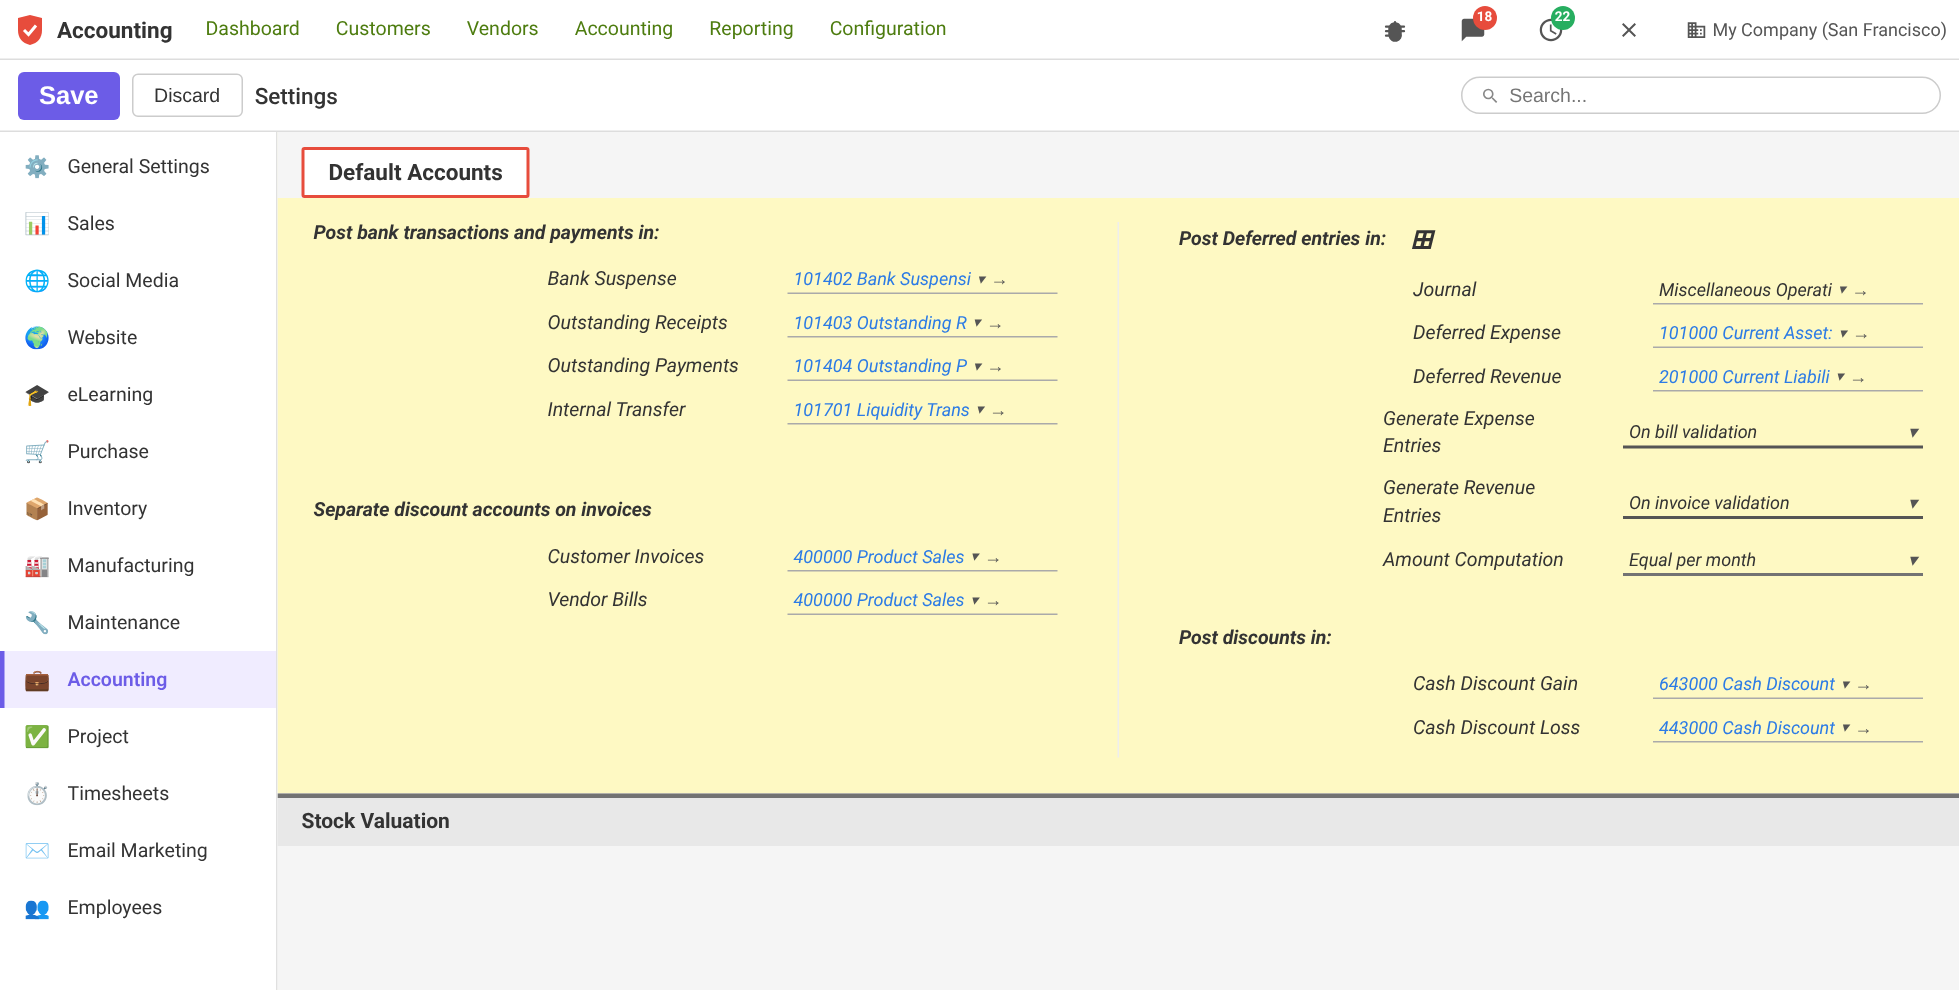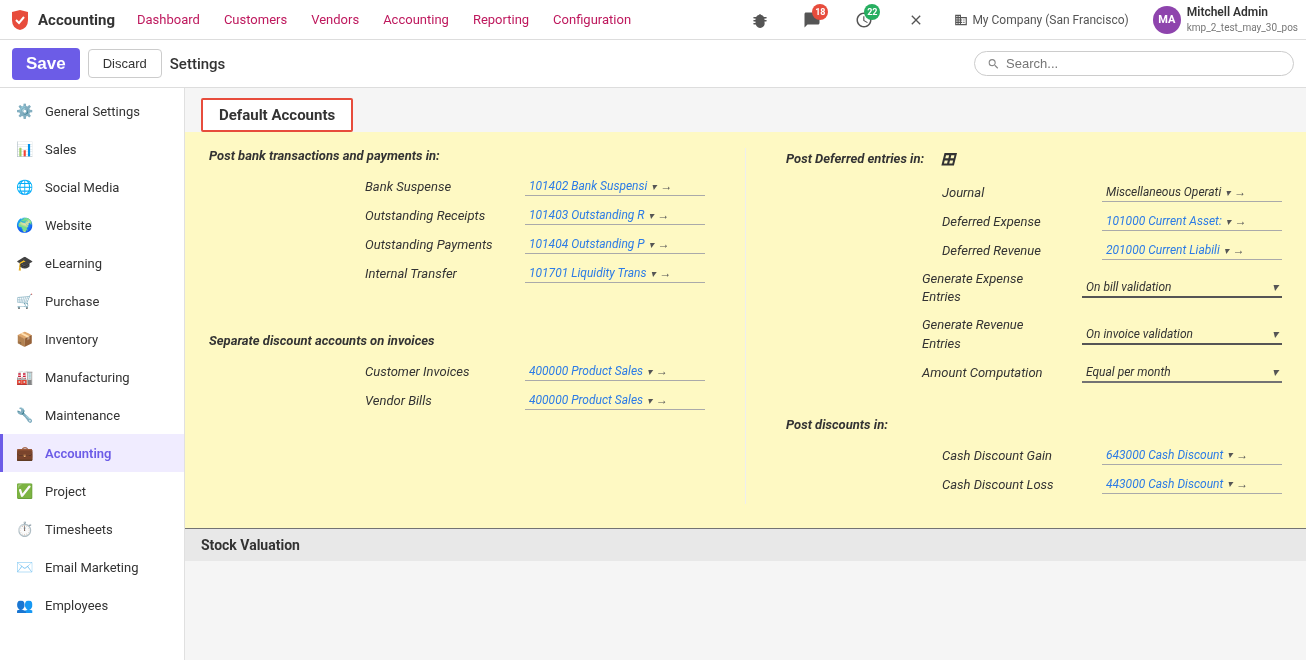--- a/index.html
+++ b/index.html
@@ -6,21 +6,21 @@
     body { font-family: -apple-system, BlinkMacSystemFont, 'Segoe UI', Roboto, sans-serif; font-size: 13px; background: #f5f5f5; color: #333; overflow: hidden; }
 
     
     .top-nav {
       display: flex; align-items: center; background: #fff; border-bottom: 1px solid #ddd;
       height: 40px; padding: 0 8px; gap: 4px; position: fixed; top: 0; left: 0; right: 0; z-index: 100;
     }
     .nav-logo { display: flex; align-items: center; gap: 6px; margin-right: 8px; }
     .nav-logo-icon { width: 24px; height: 24px; }
     .nav-logo-text { font-weight: 700; font-size: 15px; color: #333; }
-    .nav-item { padding: 4px 10px; border-radius: 4px; cursor: pointer; color: #be185d; font-size: 13px; white-space: nowrap; }
+    .nav-item { padding: 4px 10px; border-radius: 4px; cursor: pointer; color: #4d7c0f; font-size: 13px; white-space: nowrap; }
     .nav-spacer { flex: 1; }
     .nav-icons { display: flex; align-items: center; gap: 24px; }
     .nav-icon-btn { position: relative; cursor: pointer; width: 28px; height: 28px; display: flex; align-items: center; justify-content: center; border-radius: 50%; }
     .nav-badge { position: absolute; top: -2px; right: -2px; background: #e74c3c; color: #fff; border-radius: 50%; width: 16px; height: 16px; font-size: 9px; display: flex; align-items: center; justify-content: center; font-weight: 700; }
     .nav-badge.green { background: #27ae60; }
     .nav-company { display: flex; align-items: center; gap: 4px; font-size: 12px; color: #555; cursor: pointer; }
     .nav-user { display: flex; align-items: center; gap: 6px; cursor: pointer; }
     .nav-avatar { width: 28px; height: 28px; border-radius: 50%; background: #8e44ad; color: #fff; display: flex; align-items: center; justify-content: center; font-size: 11px; font-weight: 700; }
     .nav-user-info { font-size: 11px; line-height: 1.3; }
     .nav-user-info .name { font-weight: 600; font-size: 12px; }
@@ -76,21 +76,21 @@
     .field-select {
       display: flex; align-items: center; gap: 4px;
       border-bottom: 1px solid #aaa; padding: 2px 4px; min-width: 180px;
       font-size: 12px; color: #333; cursor: pointer;
     }
     .field-select .caret { color: #555; margin-left: auto; }
 
     .post-deferred-header { display: flex; align-items: center; gap: 16px; }
     .grid-icon { font-size: 18px; cursor: pointer; }
 
-    .stock-valuation-row { background: #e8e8e8; padding: 8px 16px; font-weight: 700; font-size: 14px; border-top: 1px solid #737373; }
+    .stock-valuation-row { background: #e8e8e8; padding: 8px 16px; font-weight: 700; font-size: 14px; border-top: 3px solid #737373; }
   </style>
 </head>
 <body>
 
 <div class="top-nav">
   <div class="nav-logo">
     <svg class="nav-logo-icon" viewBox="0 0 24 24" fill="none">
       <path d="M4 4 L12 2 L20 4 L20 12 Q20 20 12 22 Q4 20 4 12 Z" fill="#e74c3c"></path>
       <path d="M8 12 L11 15 L16 9" stroke="white" stroke-width="2" fill="none"></path>
     </svg>
@@ -125,27 +125,20 @@
       <svg width="16" height="16" viewBox="0 0 24 24" fill="#555">
           <path d="M19 6.41L17.59 5 12 10.59 6.41 5 5 6.41 10.59 12 5 17.59 6.41 19 12 13.41 17.59 19 19 17.59 13.41 12z"></path>
         </svg>
     </div>
     <div class="nav-company">
       <svg width="14" height="14" viewBox="0 0 24 24" fill="#555">
           <path d="M12 7V3H2v18h20V7H12zM6 19H4v-2h2v2zm0-4H4v-2h2v2zm0-4H4v-2h2v2zm0-4H4V5h2v2zm4 12H8v-2h2v2zm0-4H8v-2h2v2zm0-4H8v-2h2v2zm0-4H8V5h2v2zm10 12h-8v-2h2v-2h-2v-2h2v-2h-2V9h8v10zm-2-8h-2v2h2v-2zm0 4h-2v2h2v-2z"></path>
         </svg>
       <span style="font-size:12px;">My Company (San Francisco)</span>
     </div>
-    <div class="nav-user">
-      <div class="nav-avatar">MA</div>
-      <div class="nav-user-info">
-        <div class="name">Mitchell Admin</div>
-        <div class="sub">kmp_2_test_may_30_pos</div>
-      </div>
-    </div>
   </div>
 </div>
 
 <div class="toolbar">
   <button class="btn-save">Save</button>
   <button class="btn-discard">Discard</button>
   <span class="toolbar-title">Settings</span>
   <div class="search-box">
     <svg class="search-icon-svg" width="14" height="14" viewBox="0 0 24 24" fill="#888">
         <path d="M15.5 14h-.79l-.28-.27A6.471 6.471 0 0 0 16 9.5 6.5 6.5 0 1 0 9.5 16c1.61 0 3.09-.59 4.23-1.57l.27.28v.79l5 4.99L20.49 19l-4.99-5zm-6 0C7.01 14 5 11.99 5 9.5S7.01 5 9.5 5 14 7.01 14 9.5 11.99 14 9.5 14z"></path>

